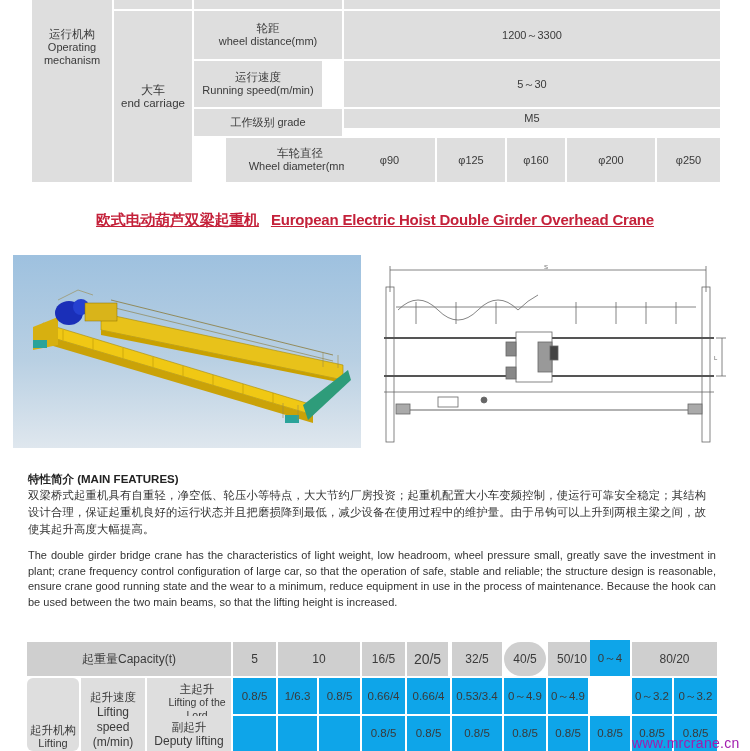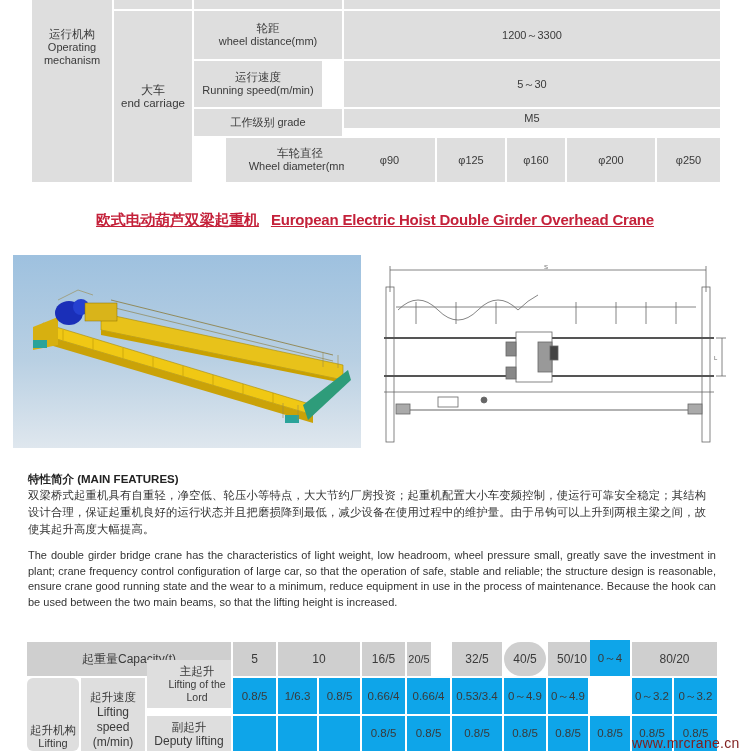--- a/index.html
+++ b/index.html
@@ -15,21 +15,21 @@
            color:#c4213a; font-weight:bold; font-size:15px; letter-spacing:-0.2px;text-decoration:underline; }
   .title .cn { margin-right:12px; }
   .photo { position:absolute; left:13px; top:255px; width:348px; height:193px;
            background:linear-gradient(#9ec1df 0%, #b9d0e3 55%, #dfe7ee 100%); overflow:hidden; }
   .drawing { position:absolute; left:376px; top:262px; width:350px; height:185px; }
   .feat-h { position:absolute; left:28px; top:472px; font-size:11.5px; font-weight:bold; color:#222; }
   .feat-cn { position:absolute; left:28px; top:487px; width:688px; font-size:11.3px;
              line-height:17px; color:#333; letter-spacing:0.2px; }
   .feat-en { position:absolute; left:28px; top:548px; width:688px; font-size:11px;
              line-height:15.5px; color:#333; text-align:justify; }
-  .watermark { position:absolute; left:632px; top:735px; font-size:14px; color:#7f1d1d;
+  .watermark { position:absolute; left:632px; top:735px; font-size:14px; color:#a21caf;
                letter-spacing:0.3px; }
 </style>
 </head>
 <body>
 
 <div>
 
   <div class="cell" style="left:114px;top:0;width:78px;height:9px;"></div>
   <div class="cell" style="left:194px;top:0;width:148px;height:9px;"></div>
   <div class="cell" style="left:344px;top:0;width:376px;height:9px;"></div>
@@ -169,38 +169,38 @@
 </div>
 <div class="feat-cn">双梁桥式起重机具有自重轻，净空低、轮压小等特点，大大节约厂房投资；起重机配置大小车变频控制，使运行可靠安全稳定；其结构设计合理，保证起重机良好的运行状态并且把磨损降到最低，减少设备在使用过程中的维护量。由于吊钩可以上升到两根主梁之间，故使其起升高度大幅提高。</div>
 <div class="feat-en">The double girder bridge crane has the characteristics of light weight, low headroom, wheel pressure small, greatly save the investment in plant; crane frequency control configuration of large car, so that the operation of safe, stable and reliable; the structure design is reasonable, ensure crane good running state and the wear to a minimum, reduce equipment in use in the process of maintenance. Because the hook can be used between the two main beams, so that the lifting height is increased.</div>
 
 <div>
 
   <div class="cell hdr" style="left:27px;top:642px;width:204px;height:34px;font-size:12px;">起重量Capacity(t)</div>
   <div class="cell hdr" style="left:233px;top:642px;width:43px;height:34px;font-size:12px;">5</div>
   <div class="cell hdr" style="left:278px;top:642px;width:82px;height:34px;font-size:12px;">10</div>
   <div class="cell hdr" style="left:362px;top:642px;width:43px;height:34px;font-size:12px;">16/5</div>
-  <div class="cell hdr" style="left:407px;top:642px;width:24px;height:34px;font-size:11px;">20/5</div>
+  <div class="cell hdr" style="left:407px;top:642px;width:41px;height:34px;font-size:14px;">20/5</div>
   <div class="cell hdr" style="left:452px;top:642px;width:50px;height:34px;font-size:12px;">32/5</div>
   <div class="cell hdr" style="left:504px;top:642px;width:42px;height:34px;font-size:12px;border-radius:17px;">40/5</div>
   <div class="cell hdr" style="left:548px;top:642px;width:48px;height:34px;font-size:12px;">50/10</div>
   <div class="cell hdr" style="left:590px;top:642px;width:40px;height:34px;font-size:12px;border-radius:11px;">63/10</div>
   <div class="cell hdr" style="left:632px;top:642px;width:85px;height:34px;font-size:12px;">80/20</div>
 
   <div class="cell" style="left:27px;top:678px;width:52px;height:73px;justify-content:flex-start;padding-top:46px;border-radius:6px;">
     <span class="cn">起升机构</span>
     <span>Lifting</span>
   </div>
   <div class="cell" style="left:81px;top:678px;width:64px;height:73px;justify-content:flex-start;padding-top:12px;font-size:12px;line-height:15px;">
     <span class="cn">起升速度</span>
     <span>Lifting speed</span>
     <span>(m/min)</span>
   </div>
 
-  <div class="cell" style="left:147px;top:660px;width:84px;height:48px;font-size:10.5px;padding-left:16px;">
+  <div class="cell" style="left:147px;top:678px;width:84px;height:48px;font-size:10.5px;padding-left:16px;">
     <span class="cn">主起升</span>
     <span>Lifting of the Lord</span>
   </div>
 
   <div class="cell" style="left:147px;top:716px;width:84px;height:35px;font-size:12px;line-height:14px;">
     <span class="cn">副起升</span>
     <span>Deputy lifting</span>
   </div>
 
   <div class="cell lt" style="left:233px;top:678px;width:43px;height:36px;font-size:11.5px;">0.8/5</div>

